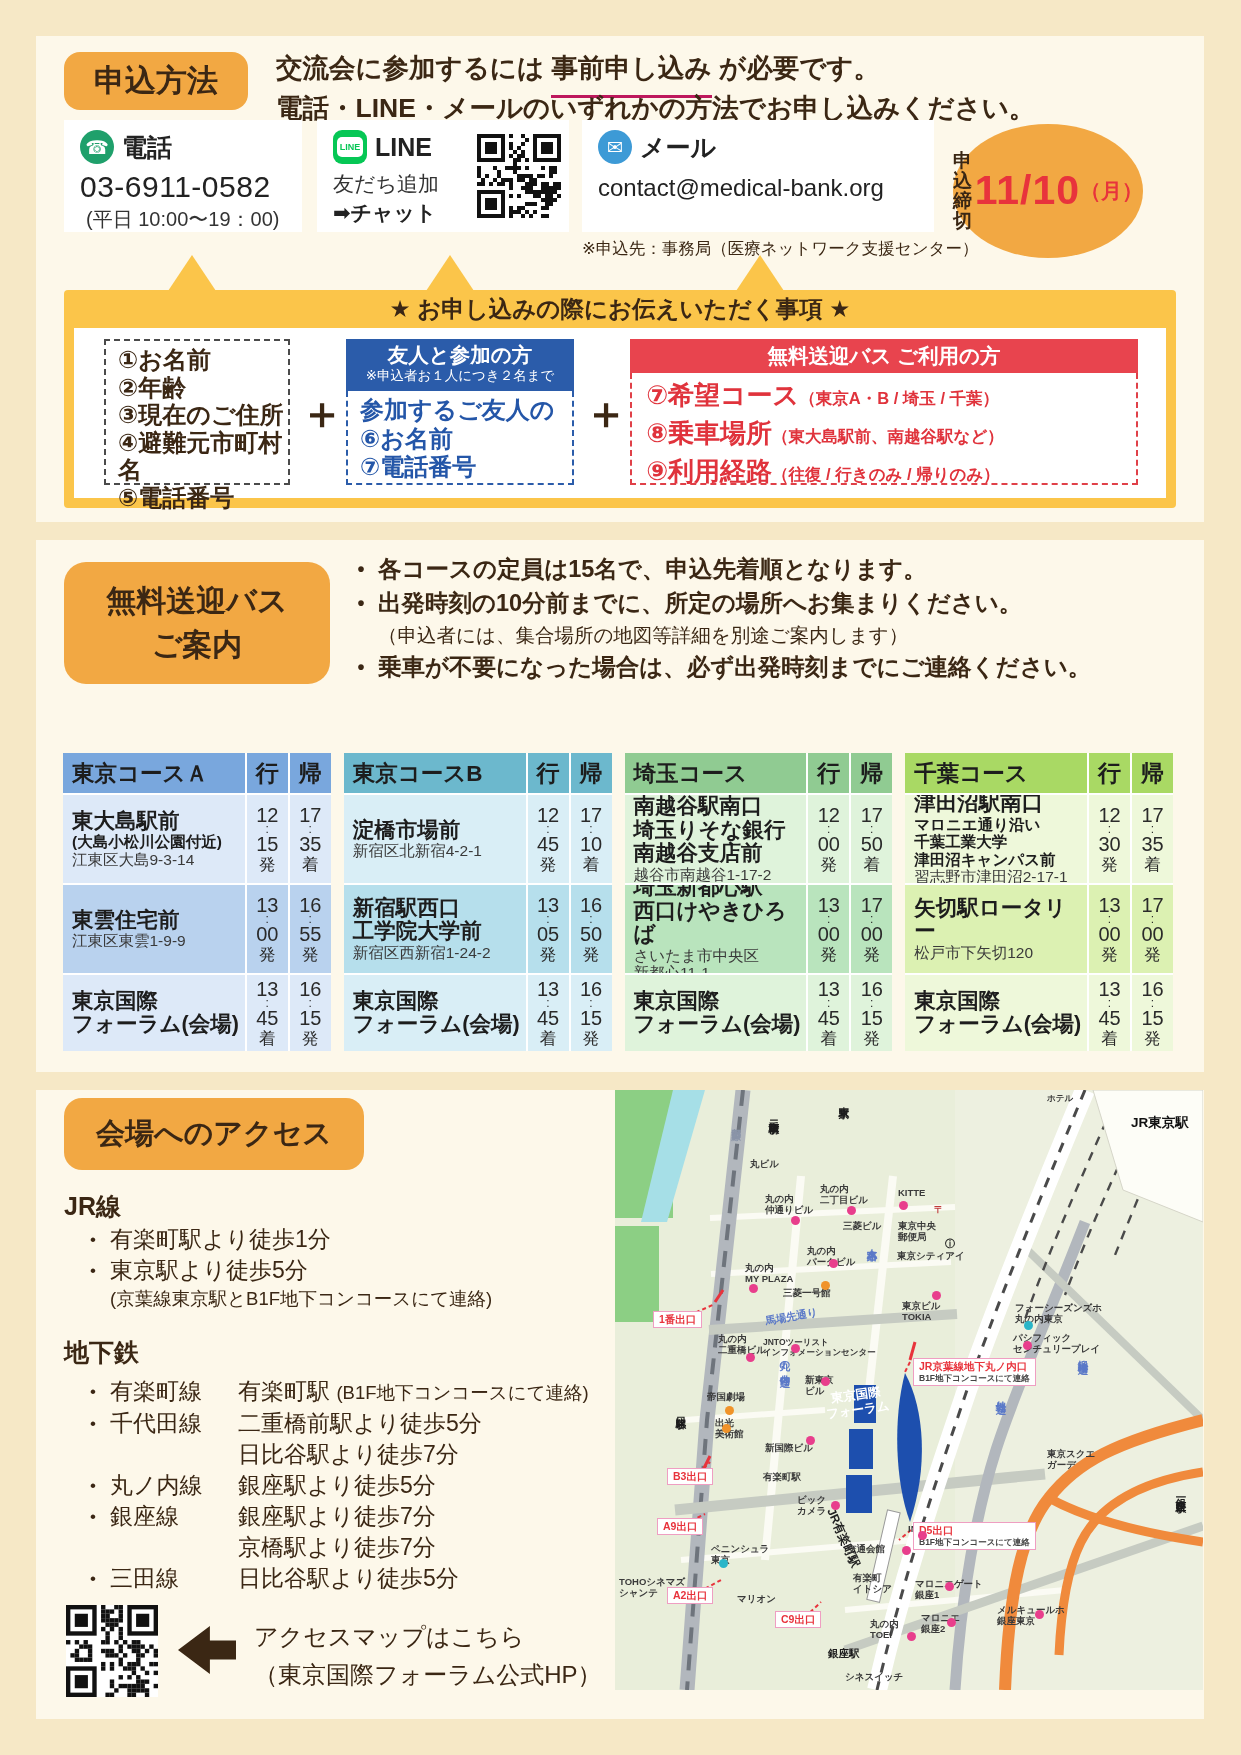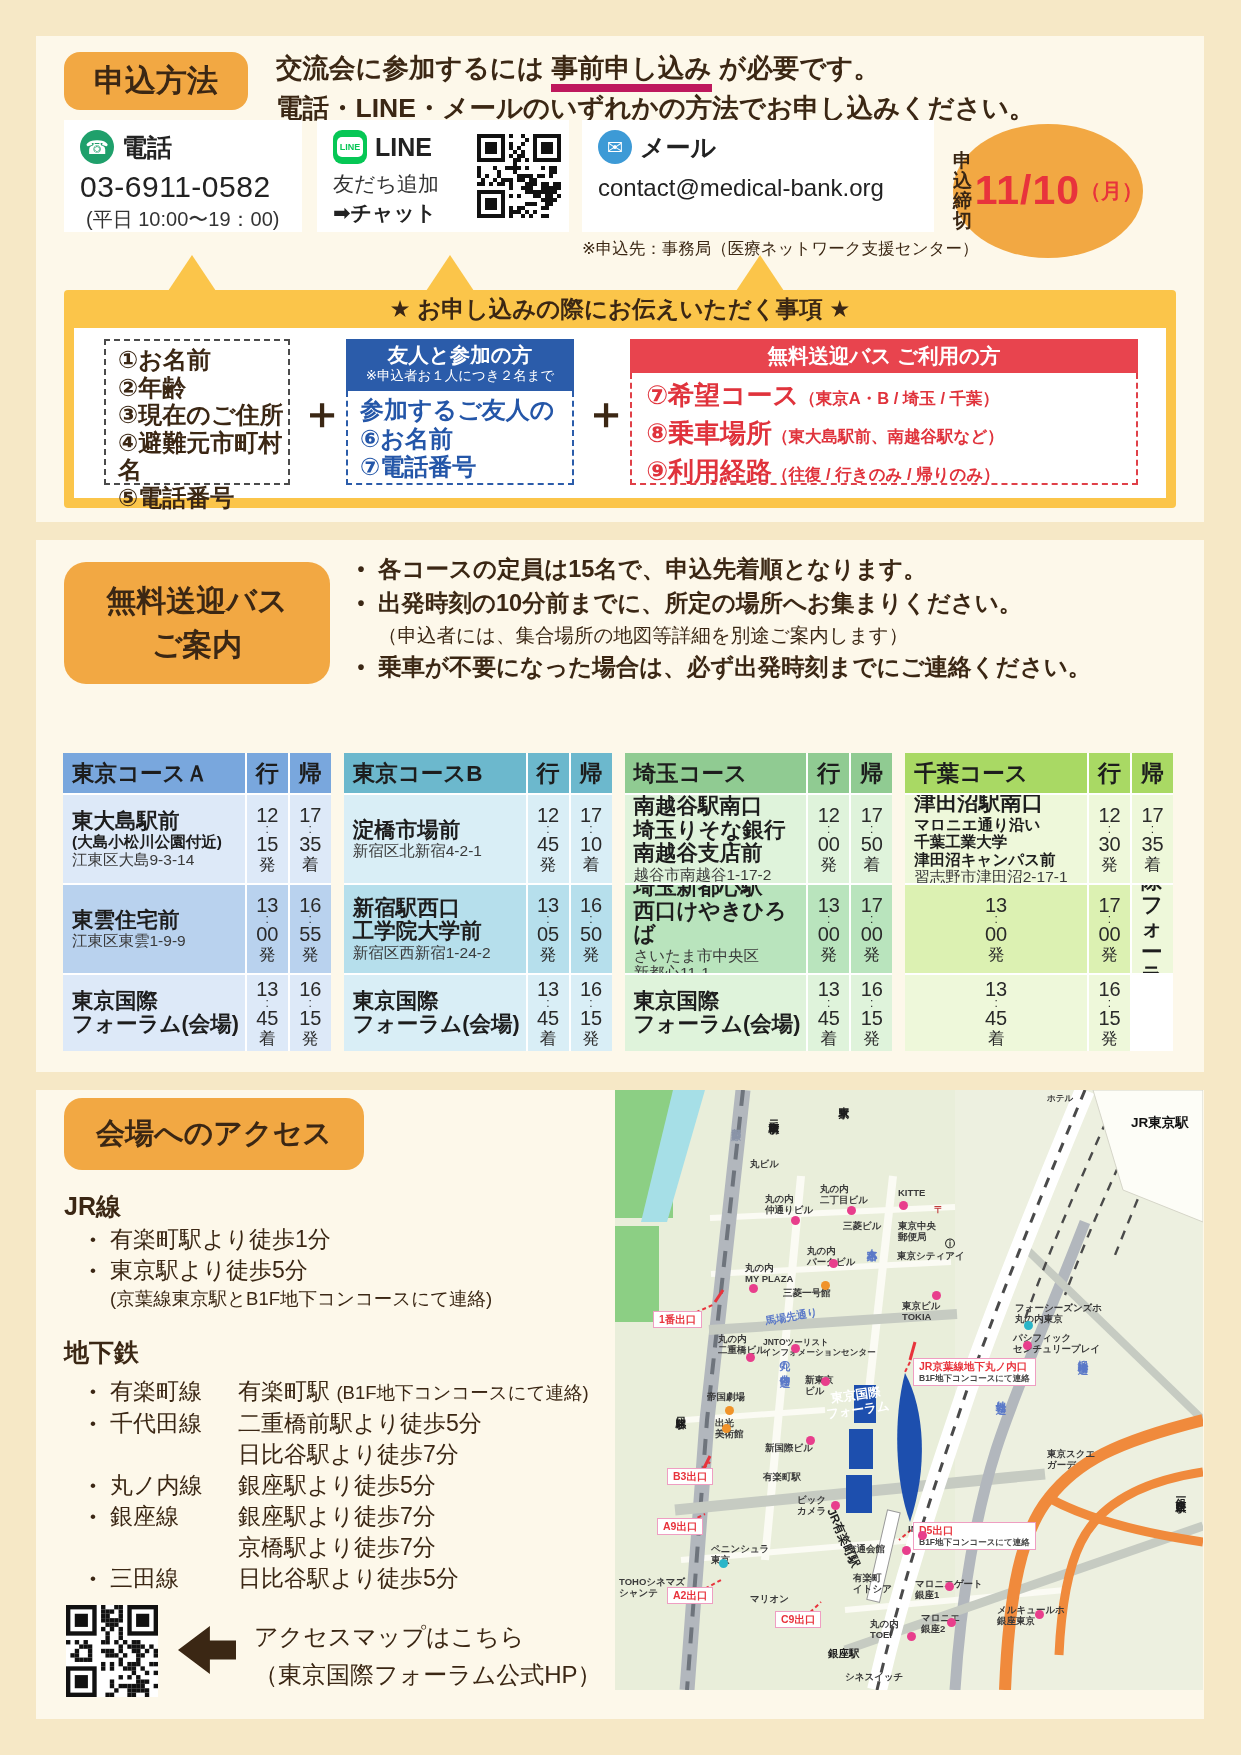--- a/index.html
+++ b/index.html
@@ -7,21 +7,21 @@
   .page{position:relative;width:1241px;height:1755px;background:#f6e8c6;overflow:hidden;margin:0 auto}
   .panel{position:absolute;left:36px;width:1168px;background:#fdf8ea}
   #p1{top:36px;height:486px}
   #p2{top:540px;height:532px}
   #p3{top:1090px;height:629px}
   .badge{position:absolute;background:#f2a843;border-radius:16px;color:#3b2714;font-weight:bold;
          display:flex;flex-direction:column;align-items:center;justify-content:center;text-align:center}
   
   #apply-badge{left:28px;top:16px;width:184px;height:58px;font-size:31px}
   .headline{position:absolute;left:240px;top:12px;font-size:26.5px;font-weight:bold;color:#3b2714;line-height:40px}
-  .ul{border-bottom:8px solid #be185d;padding-bottom:1px}
+  .ul{border-bottom:3px solid #be185d;padding-bottom:12px}
   .card{position:absolute;top:84px;height:112px;background:#fff}
   #card-phone{left:28px;width:238px}
   #card-line{left:281px;width:252px}
   #card-mail{left:546px;width:352px}
   .card-head{display:flex;align-items:center;gap:8px;padding:10px 0 0 16px;font-size:25px;font-weight:bold;color:#222}
   .cicon{width:34px;height:34px;border-radius:50%;display:flex;align-items:center;justify-content:center;color:#fff;font-size:19px;flex:0 0 34px}
   .ic-phone{background:#1fa06b}
   .ic-mail{background:#3d9ad6}
   .ic-line{background:#06c755;border-radius:9px;display:flex;align-items:center;justify-content:center}
   .ic-line span{background:#fff;border-radius:5px;color:#06c755;font-size:9px;font-weight:bold;padding:5px 3px}
@@ -534,20 +534,24 @@
             <span>12</span>
             <span class="cl">:</span>
             <span>30</span>
             <span class="sf">発</span>
           </div>
           <div class="cell tmc r1">
             <span>17</span>
             <span class="cl">:</span>
             <span>35</span>
             <span class="sf">着</span>
+          </div>
+          <div class="cell stop r2">
+            <div class="sb">矢切駅ロータリー</div>
+            <div class="sa">松戸市下矢切120</div>
           </div>
           <div class="cell tmc r2">
             <span>13</span>
             <span class="cl">:</span>
             <span>00</span>
             <span class="sf">発</span>
           </div>
           <div class="cell tmc r2">
             <span>17</span>
             <span class="cl">:</span>
@@ -874,21 +878,21 @@
 東京</div>
           <div class="ml bld" style="left: 293px; top: 433px;">INZ</div>
           <div class="ml bld" style="left: 232px; top: 453px;">交通会館</div>
           <div class="ml exitbox2" style="left: 298px; top: 432px;">D5出口<span class="mlsub">B1F地下コンコースにて連絡</span></div>
           <div class="ml v road" style="left: 380px; top: 303px;">外堀通り</div>
           <div class="ml v road" style="left: 462px; top: 262px;">鍛冶橋通り</div>
           <div class="ml bld" style="left: 432px; top: 358px;">東京スクエ
 ガーデ</div>
           <div class="ml v stn" style="left: 560px; top: 400px;">銀座一丁目駅</div>
           <div class="ml exitbox" style="left: 52px; top: 497px;">A2出口</div>
-          <div class="ml bld" style="left: 122px; top: 503px; margin-left: 13px;">マリオン</div>
+          <div class="ml bld" style="left: 122px; top: 503px;">マリオン</div>
           <div class="ml bld" style="left: 4px; top: 486px;">TOHOシネマズ
 シャンテ</div>
           <div class="ml exitbox" style="left: 160px; top: 521px;">C9出口</div>
           <div class="ml bld" style="left: 238px; top: 482px;">有楽町
 イトシア</div>
           <div class="ml bld" style="left: 300px; top: 488px;">マロニエゲート
 銀座1</div>
           <div class="ml bld" style="left: 306px; top: 522px;">マロニエ
 銀座2</div>
           <div class="ml bld" style="left: 255px; top: 528px;">丸の内

